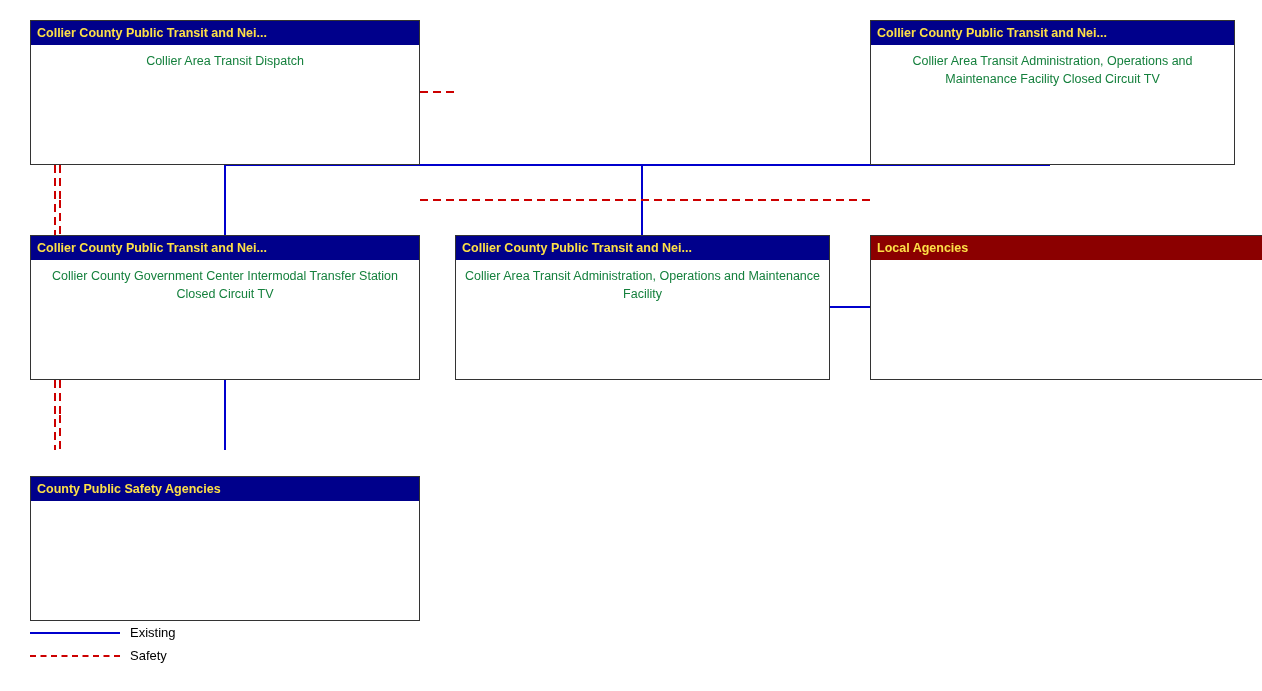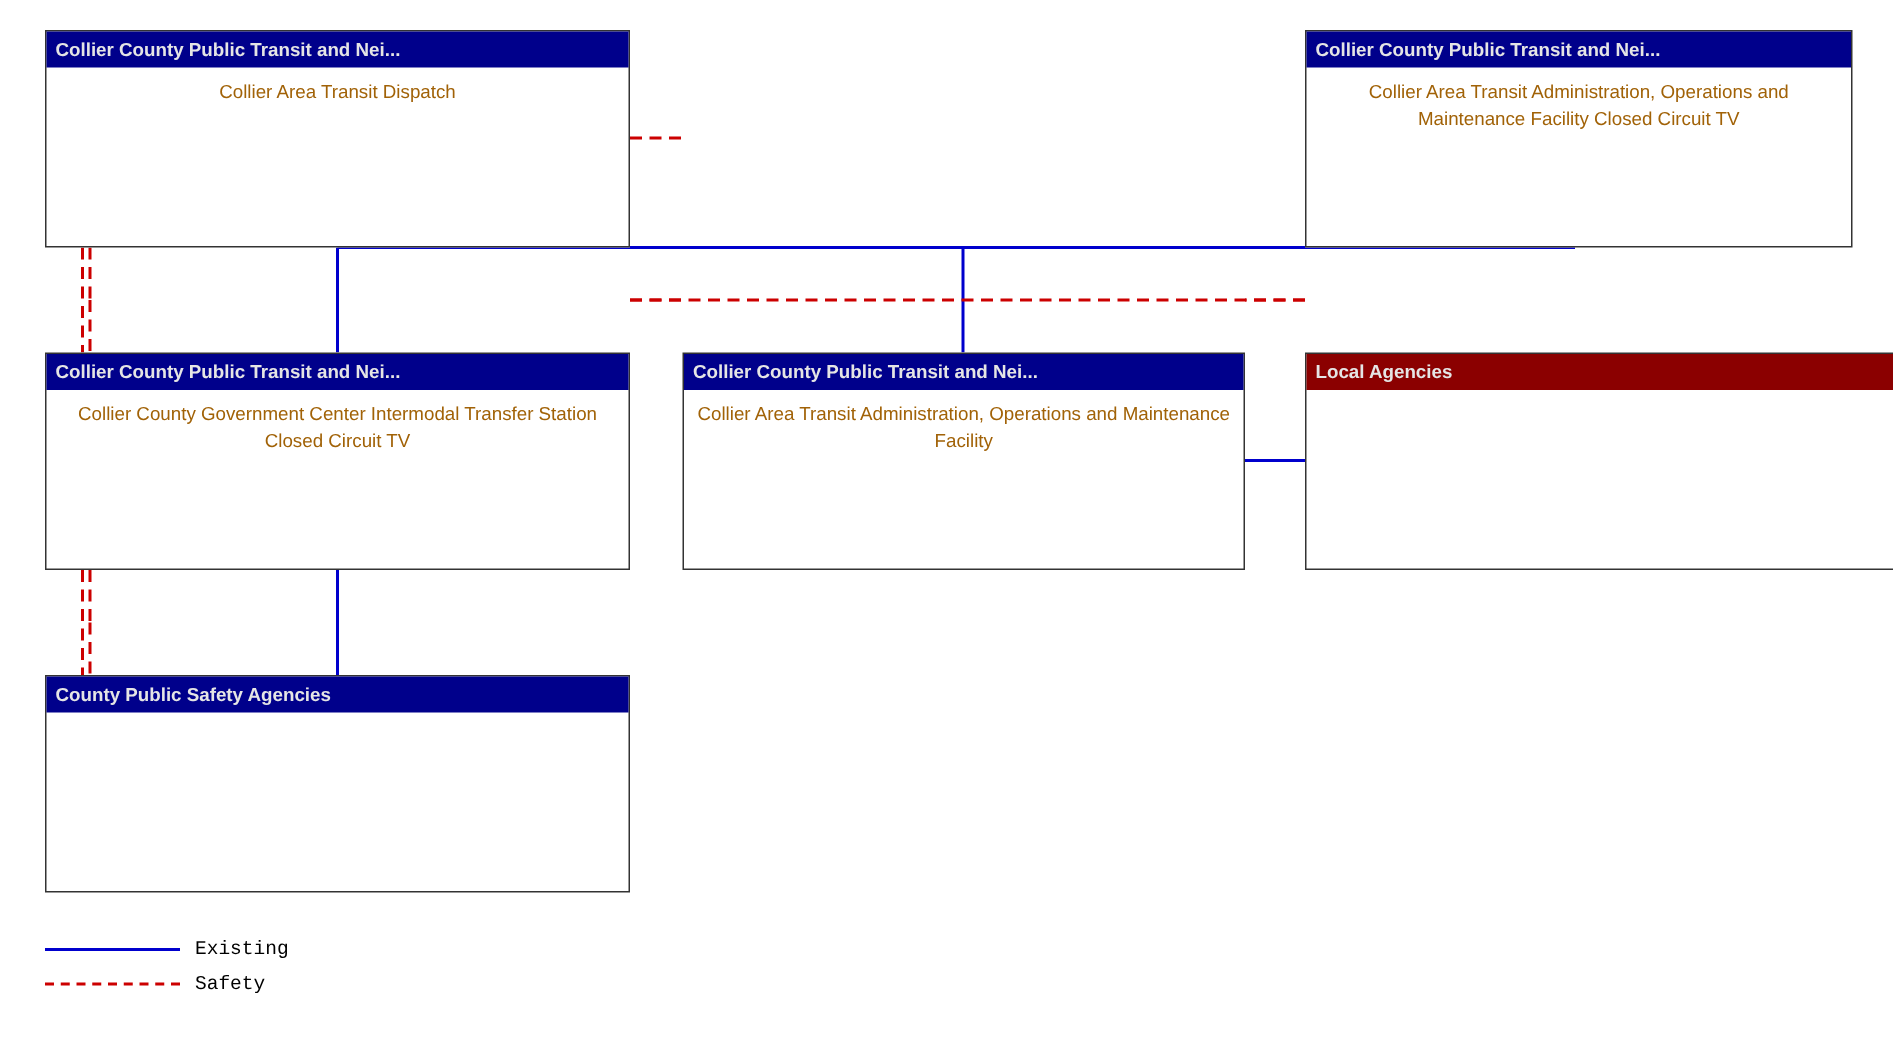--- a/index.html
+++ b/index.html
@@ -17,35 +17,35 @@
       height: 691px;
       background: #fff;
     }
     .node {
       position: absolute;
       border: 1.5px solid #333;
       background: #fff;
     }
     .node-header {
       background: #00008B;
-      color: #e5e5e5;
+      color: #fde047;
       font-weight: bold;
       font-size: 12.5px;
       padding: 4px 6px;
       text-align: left;
       line-height: 1.3;
     }
     .node-header.dark-red {
       background: #8B0000;
     }
     .node-body {
       padding: 8px 6px;
       font-size: 12.5px;
       text-align: center;
-      color: #a16207;
+      color: #15803d;
       line-height: 1.4;
     }
     
     .connectors {
       position: absolute;
       top: 0;
       left: 0;
       width: 1262px;
       height: 691px;
       pointer-events: none;
@@ -56,21 +56,20 @@
       bottom: 28px;
       left: 30px;
       display: flex;
       flex-direction: column;
       gap: 8px;
     }
     .legend-item {
       display: flex;
       align-items: center;
       gap: 10px;
-      font-family: Liberation Mono, monospace;
     }
     .legend-line {
       width: 90px;
       height: 2px;
     }
     .legend-line.existing {
       background: #0000CD;
     }
     .legend-line.planned {
       background: #CC0000;
@@ -136,21 +135,21 @@
 
   <div id="node4" class="node" style="left:455px; top:235px; width:375px; height:145px;">
     <div class="node-header">Collier County Public Transit and Nei...</div>
     <div class="node-body">Collier Area Transit Administration, Operations and Maintenance Facility</div>
   </div>
 
   <div id="node5" class="node" style="left:870px; top:235px; width:440px; height:145px;">
     <div class="node-header dark-red">Local Agencies</div>
   </div>
 
-  <div id="node6" class="node" style="left:30px; top:450px; width:390px; height:145px;">
+  <div id="node6" class="node" style="left:30px; top:476px; width:390px; height:145px;">
     <div class="node-header">County Public Safety Agencies</div>
   </div>
 
   <div class="legend">
     <div class="legend-item">
       <div class="legend-line existing"></div>
       <span class="legend-label">Existing</span>
     </div>
     <div class="legend-item">
       <div class="legend-line planned"></div>

